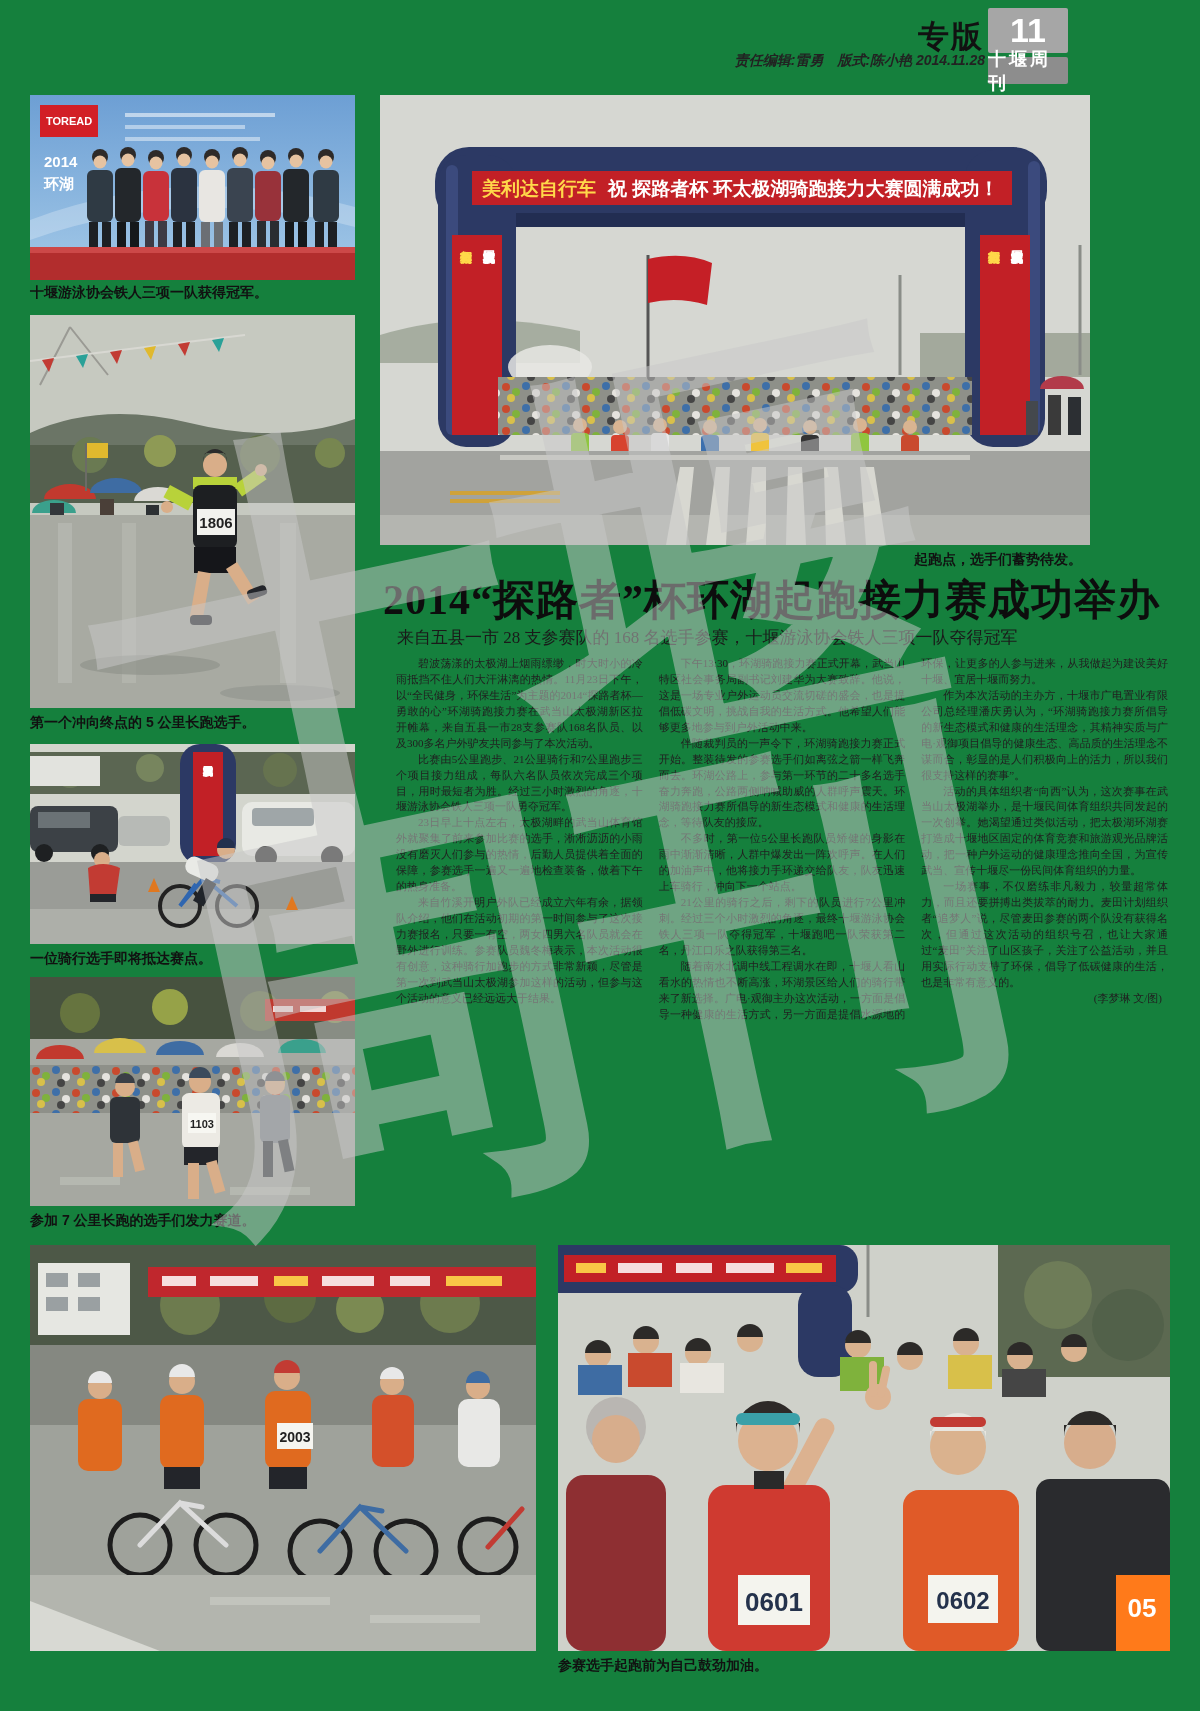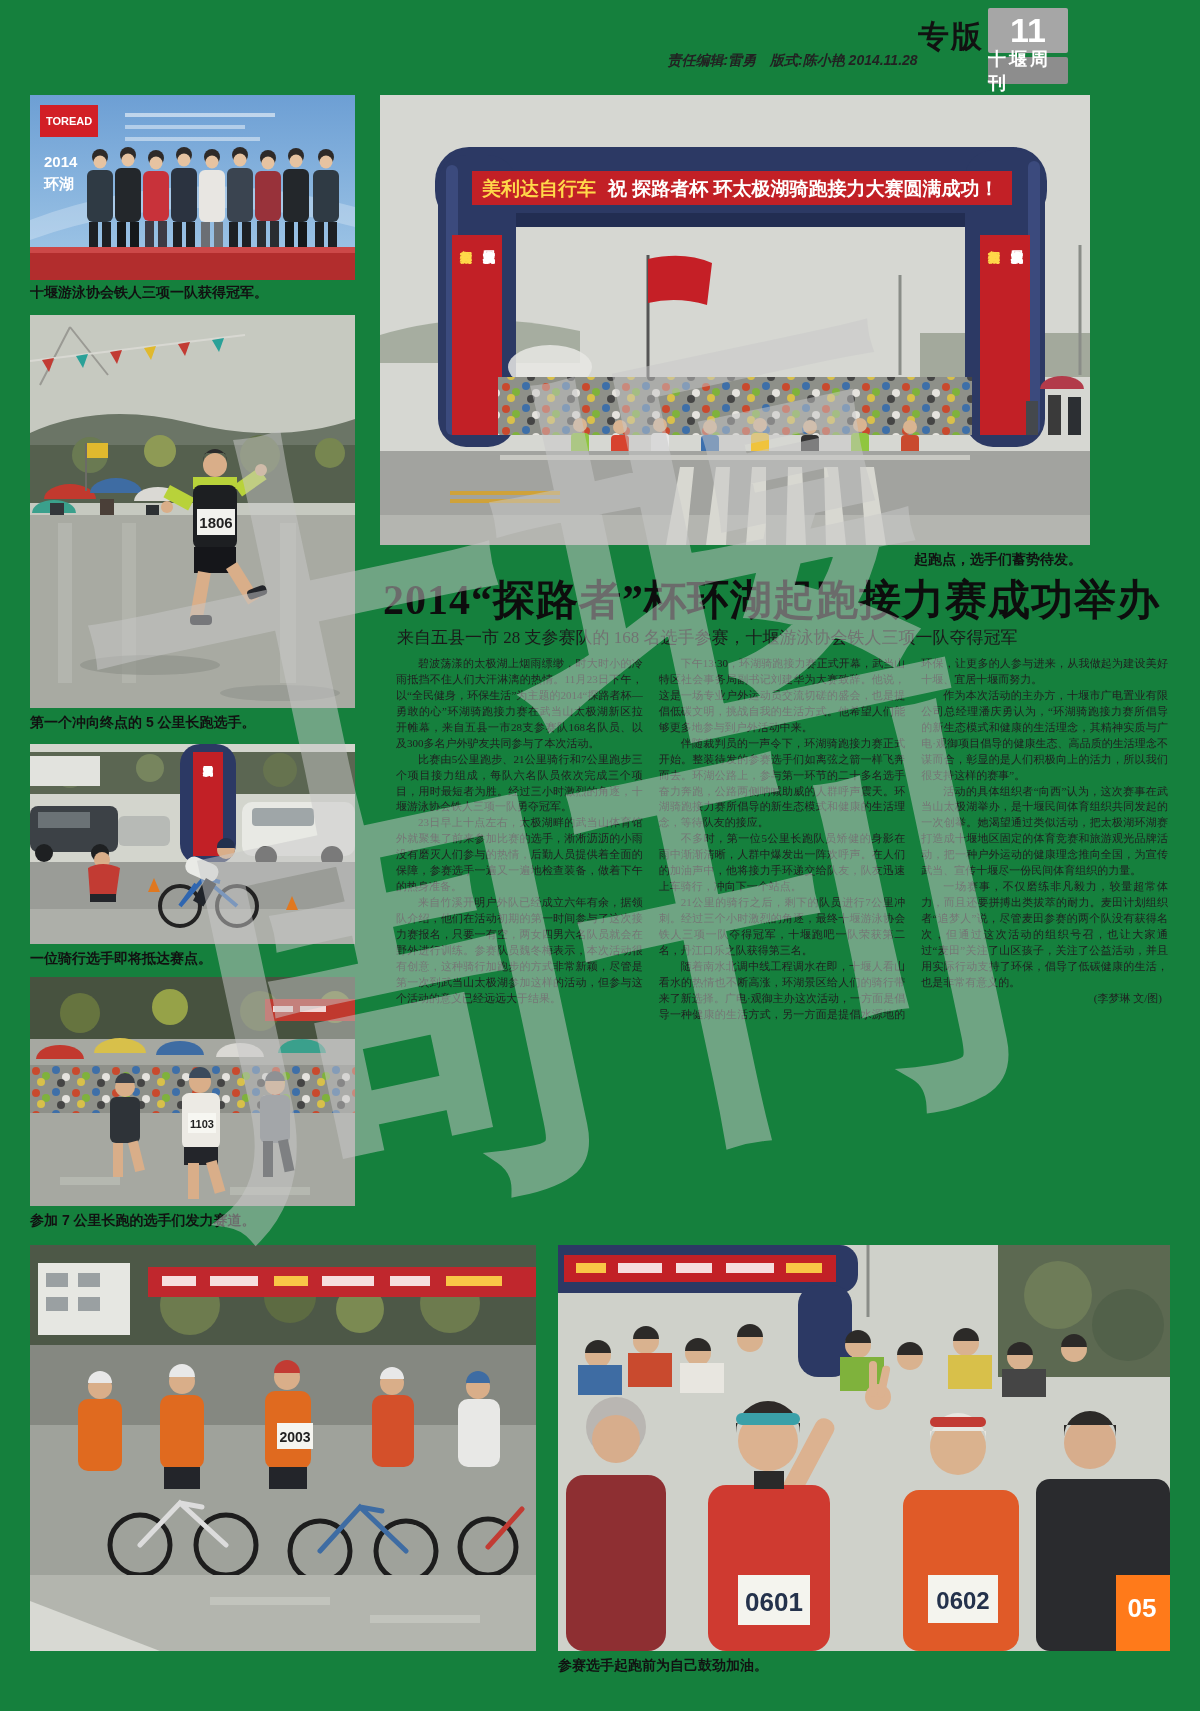--- a/index.html
+++ b/index.html
@@ -6,21 +6,21 @@
   .page{position:relative;width:1200px;height:1711px;margin:0 auto;background:#15803d;
         font-family:"Liberation Serif",serif;color:#1c1c1c;overflow:hidden;}
   
   .section-label{position:absolute;top:16px;left:918px;width:68px;font-family:"Liberation Sans",sans-serif;
         font-weight:bold;font-size:31px;letter-spacing:2px;color:#111;}
   .page-box{position:absolute;top:8px;left:988px;width:80px;}
   .page-num{height:45px;background:#a6a6a6;color:#fff;font-family:"Liberation Sans",sans-serif;
         font-weight:bold;font-size:34px;display:flex;align-items:center;justify-content:center;border-radius:2px;}
   .masthead{margin-top:4px;height:27px;background:#8d8d8d;color:#fff;font-family:"Liberation Sans",sans-serif;
         font-weight:bold;font-size:18px;letter-spacing:3px;display:flex;align-items:center;justify-content:center;border-radius:2px;}
-  .editor-line{position:absolute;top:52px;left:600px;width:385px;text-align:center;
+  .editor-line{position:absolute;top:52px;left:600px;width:385px;text-align:right;
         font-family:"Liberation Sans",sans-serif;font-style:italic;font-weight:bold;font-size:14px;color:#222;}
   
   .ph{position:absolute;display:block;background:#d8d8d4;}
   .cap{position:absolute;font-family:"Liberation Sans",sans-serif;font-weight:bold;font-size:14px;color:#111;}
   .cap.center{text-align:left;}
   .cap.right{text-align:right;}
   
   .headline{position:absolute;top:572px;left:383px;width:788px;font-size:42px;font-weight:bold;
         color:#0d0d0d;letter-spacing:1px;white-space:nowrap;}
   .subhead{position:absolute;top:626px;left:397px;width:772px;font-size:17px;color:#1a1a1a;}

